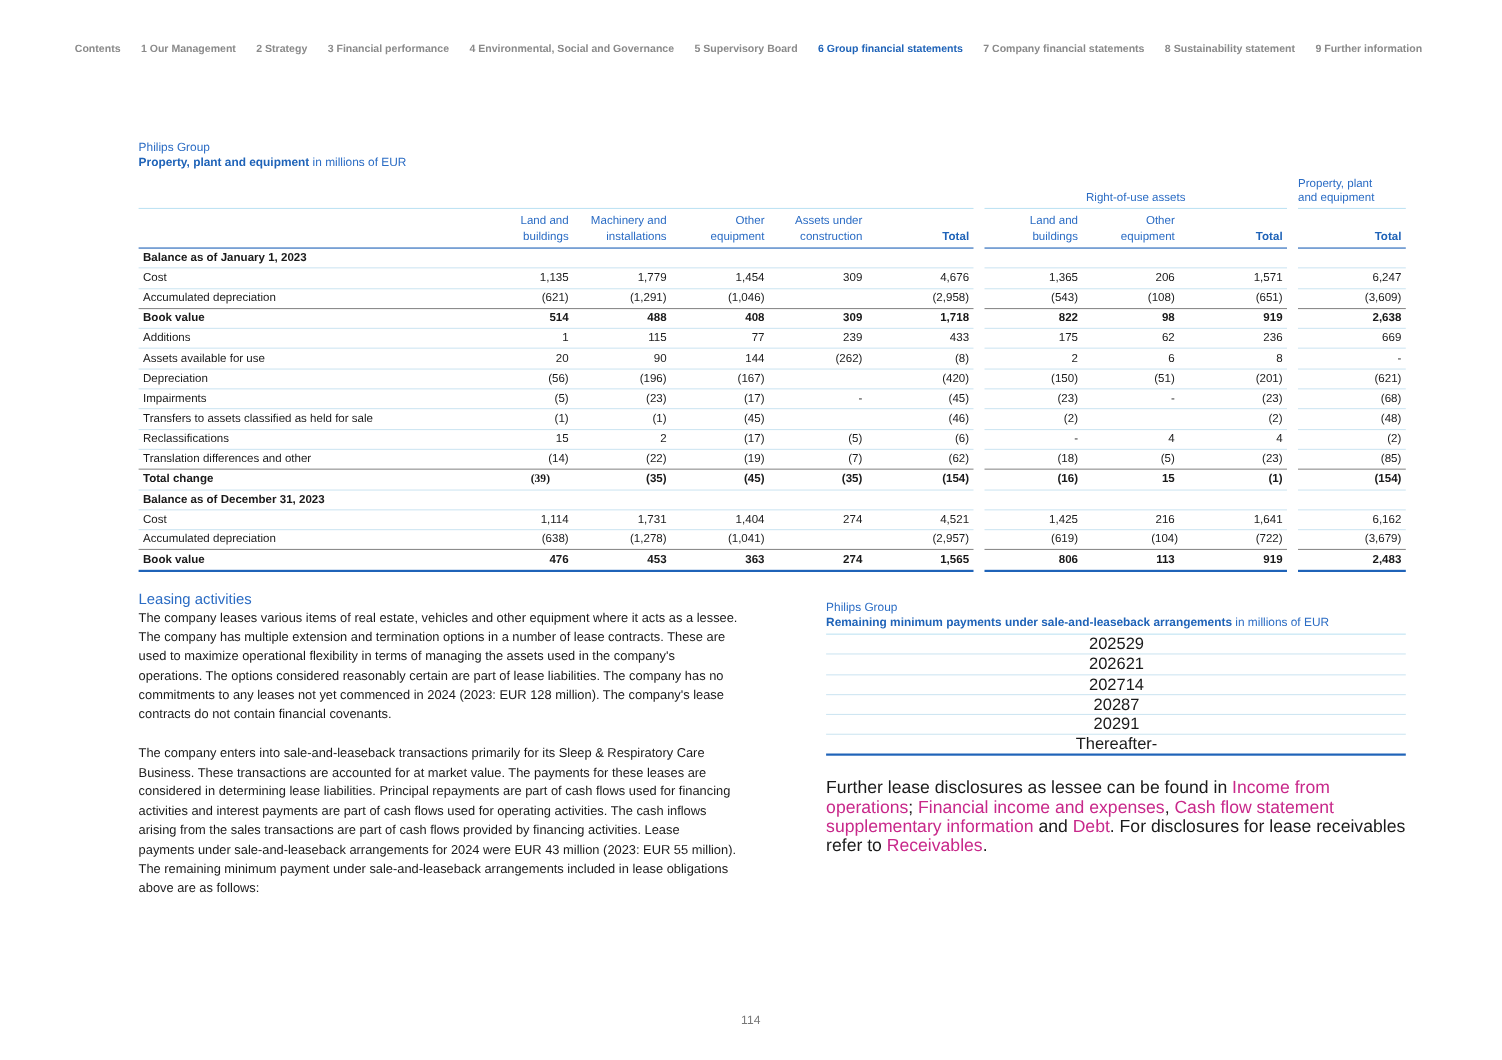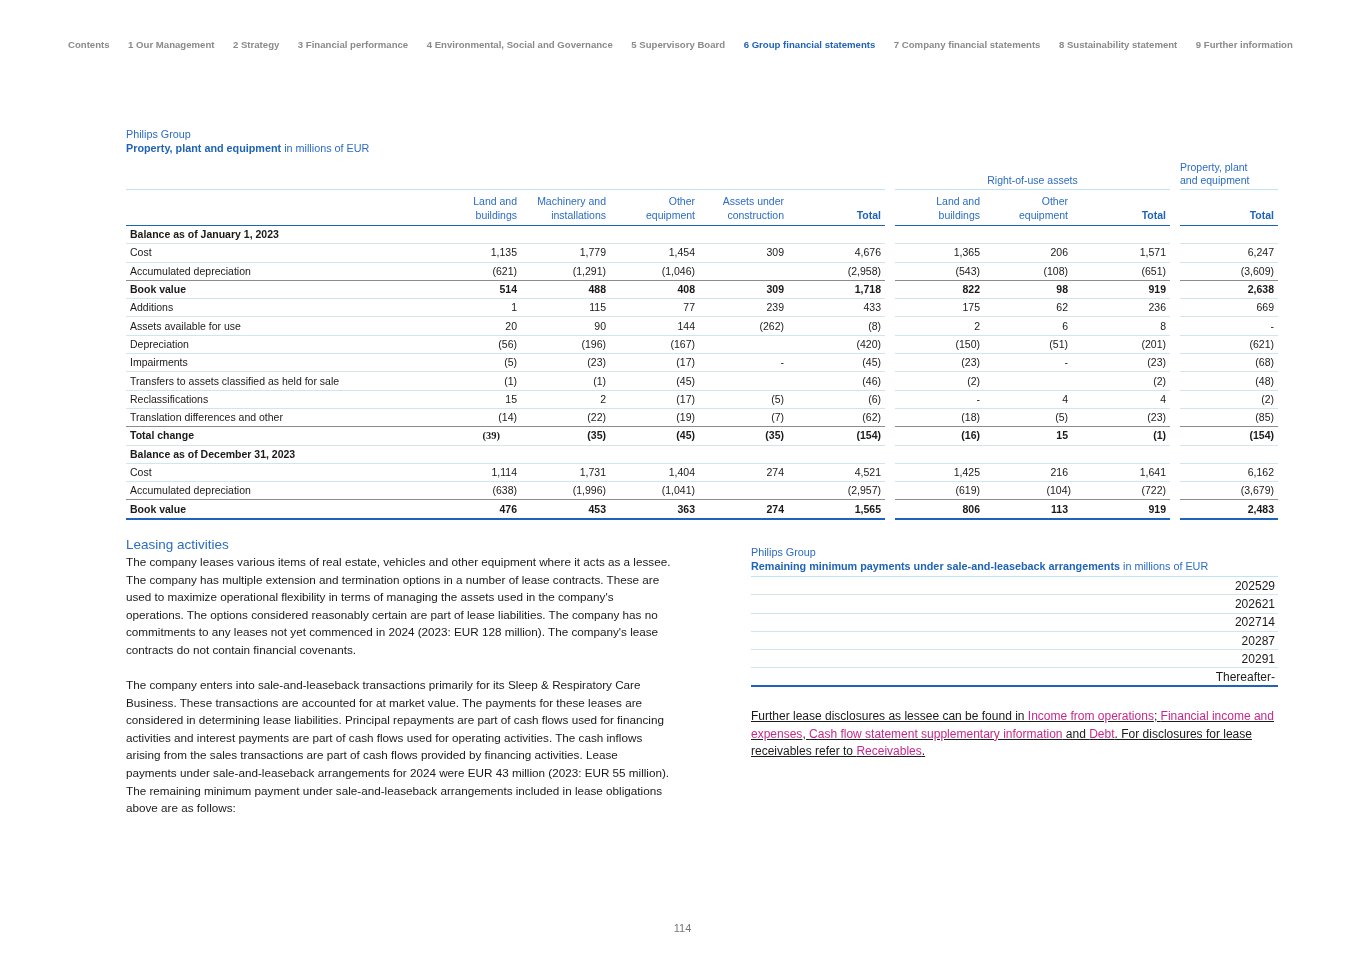--- a/index.html
+++ b/index.html
@@ -29,24 +29,24 @@
   .header-cols { position: relative; height: 36px; font-size: 10.5px; color: #2b6cc4; }
   .header-cols .hc { position: absolute; bottom: 3px; text-align: right; line-height: 13.5px; padding: 0 4px; }
   .header-cols .hc.total { font-weight: bold; color: #1f63b8; }
 
   .heading-lease { position: absolute; left: 126px; top: 537px; font-size: 13.5px; color: #2b6cc4; }
   .para { position: absolute; left: 126px; width: 545px; font-size: 11.7px; line-height: 17.6px; color: #1a1a1a; }
 
   .slb-caption { position: absolute; left: 751px; top: 545px; font-size: 10.8px; line-height: 14px; color: #2b6cc4; }
   .slb-caption .bold { font-weight: bold; color: #1f63b8; }
   .slb { position: absolute; left: 751px; top: 576px; width: 527px; border-top: 1px solid #bfe3f3; }
-  .slb .srow { height: 18.3px; display: flex; justify-content: flex-end; align-items: center; font-size: 12px; padding: 0 3px 0 4px; border-bottom: 1px solid #cfe6f2; }
+  .slb .srow { height: 18.3px; display: flex; justify-content: center; align-items: center; font-size: 15px; padding: 0 3px 0 4px; border-bottom: 1px solid #cfe6f2; }
   .slb .srow:last-child { border-bottom: 2px solid #1f63b8; }
 
-  .further { position: absolute; left: 751px; top: 708px; width: 540px; font-size: 12px; line-height: 17.6px; color: #1a1a1a; text-decoration: underline; }
+  .further { position: absolute; left: 751px; top: 708px; width: 540px; font-size: 16px; line-height: 17.6px; color: #1a1a1a; }
   .link { color: #d4257c; color: #c8288a; cursor: pointer; }
 
   .page-num { position: absolute; left: 0; right: 0; top: 922px; text-align: center; font-size: 11px; color: #777; }
 </style>
 </head>
 <body>
 
 <nav class="topnav" id="topnav">
     <span class="nav-item">Contents</span>
     <span class="nav-item">1 Our Management</span>
@@ -356,21 +356,21 @@
         <div class="cell num" style="left: 1057px; width: 95px;">6,162</div>
         <div class="lines">
           <div class="seg" style="left: 0px; width: 759px; border-top: 1px solid rgb(207, 230, 242);"></div>
           <div class="seg" style="left: 769px; width: 275px; border-top: 1px solid rgb(207, 230, 242);"></div>
           <div class="seg" style="left: 1054px; width: 98px; border-top: 1px solid rgb(207, 230, 242);"></div>
         </div>
       </div>
       <div class="row">
         <div class="cell label">Accumulated depreciation</div>
         <div class="cell num" style="left: 325px; width: 70px;">(638)</div>
-        <div class="cell num" style="left: 399px; width: 85px;">(1,996)</div>
+        <div class="cell num" style="left: 399px; width: 85px;">(1,278)</div>
         <div class="cell num" style="left: 488px; width: 85px;">(1,041)</div>
         <div class="cell num" style="left: 577px; width: 85px;"></div>
         <div class="cell num" style="left: 664px; width: 95px;">(2,957)</div>
         <div class="cell num" style="left: 778px; width: 80px;">(619)</div>
         <div class="cell num" style="left: 864px; width: 85px;">(104)</div>
         <div class="cell num" style="left: 949px; width: 95px;">(722)</div>
         <div class="cell num" style="left: 1057px; width: 95px;">(3,679)</div>
         <div class="lines">
           <div class="seg" style="left: 0px; width: 759px; border-top: 1.5px solid rgb(140, 140, 140);"></div>
           <div class="seg" style="left: 769px; width: 275px; border-top: 1.5px solid rgb(140, 140, 140);"></div>

